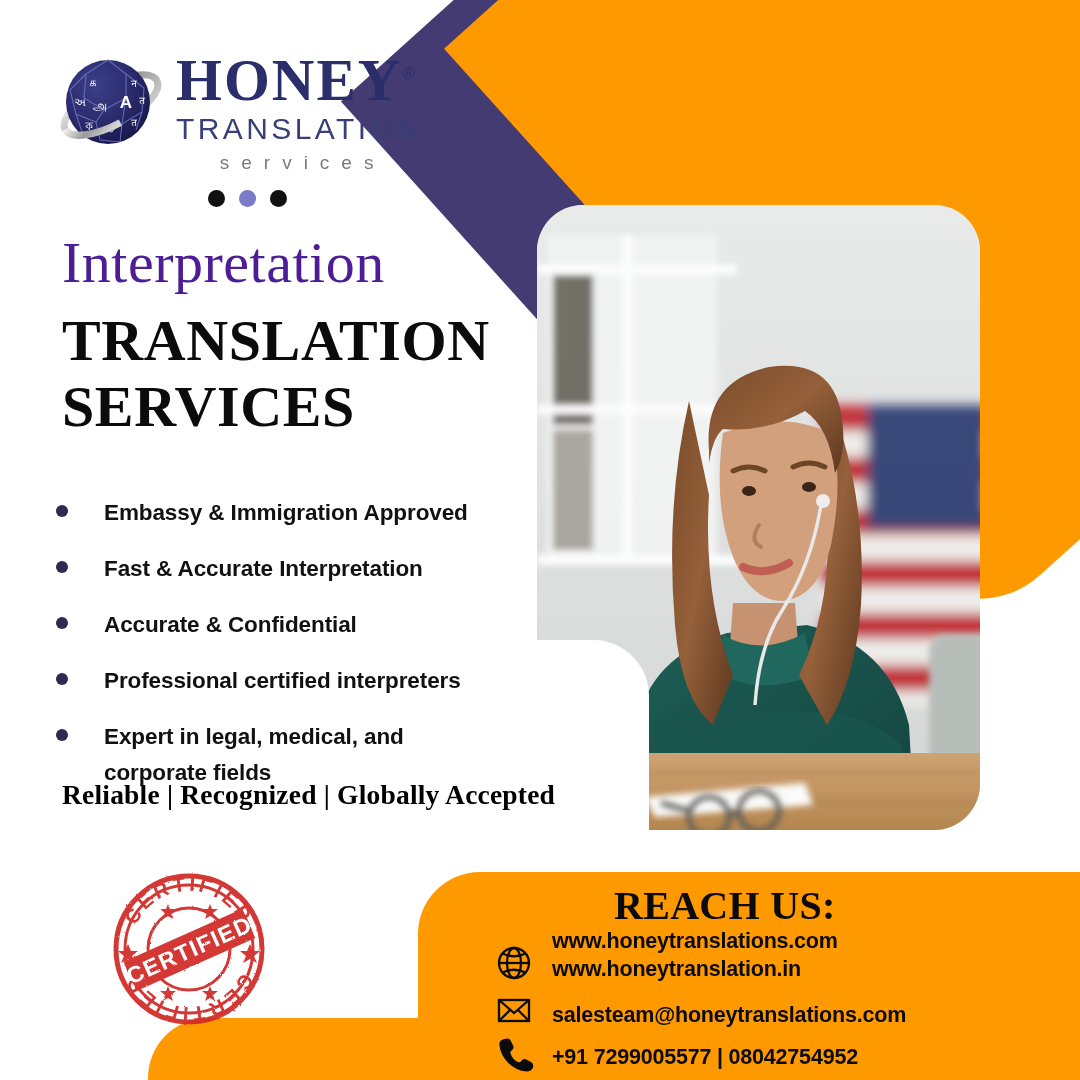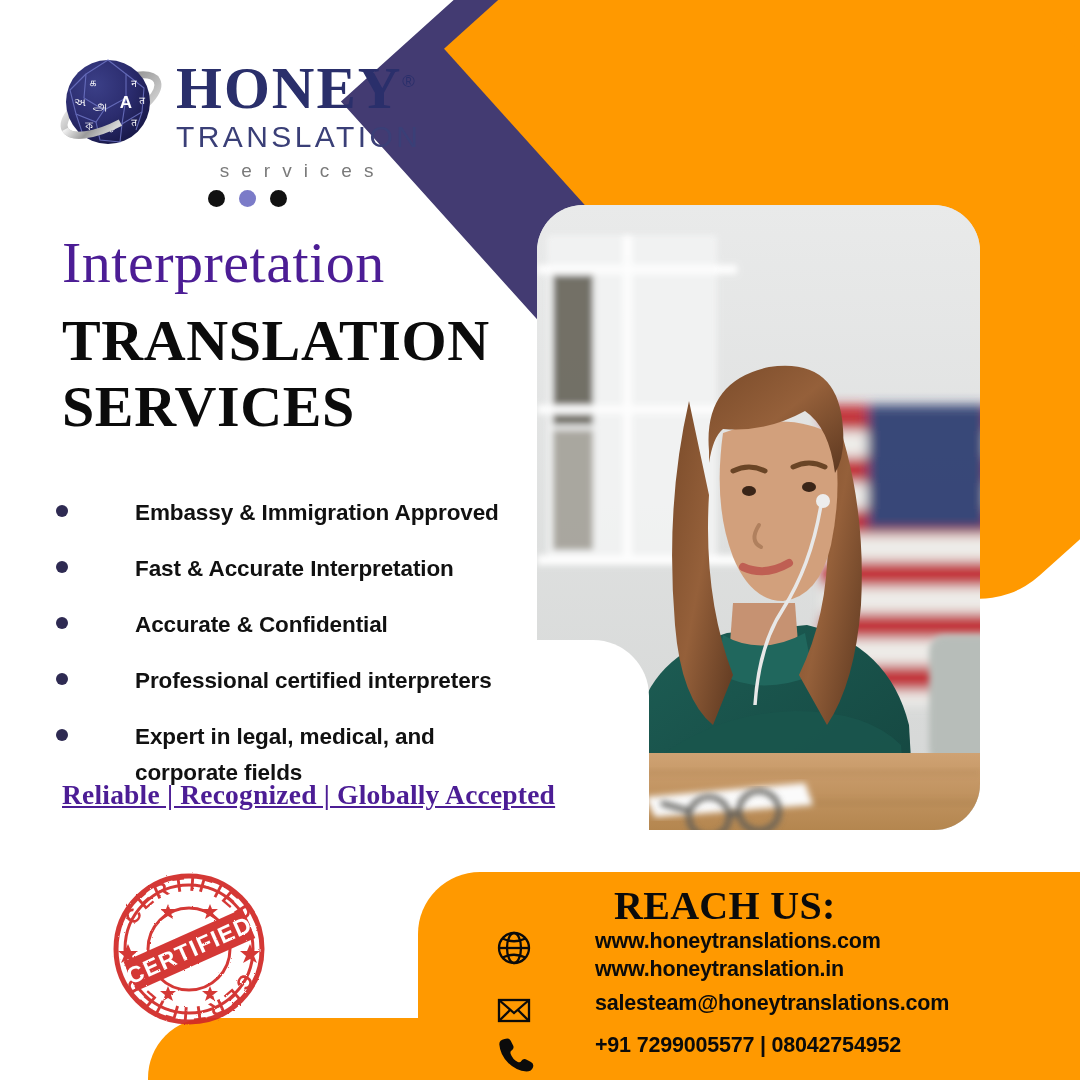--- a/index.html
+++ b/index.html
@@ -53,21 +53,21 @@
     background:#ffffff;
     border-top-left-radius:0;
     border-top-right-radius:56px;
     z-index:4;
   }
   .photo svg{display:block;width:443px;height:625px;}
 
   
   .logo{position:absolute;left:56px;top:50px;z-index:6;display:flex;align-items:flex-start;}
   .globe{width:110px;height:110px;position:relative;flex:0 0 auto;}
-  .logo-text{margin-left:10px;margin-top:10px;}
+  .logo-text{margin-left:10px;margin-top:2px;}
   .logo-honey{
     font-family:"Liberation Serif", serif;
     font-weight:700;font-size:59px;letter-spacing:2px;color:#2a2f6b;line-height:.95;
     position:relative;display:inline-block;
   }
   .logo-reg{
     font-size:17px;vertical-align:super;font-family:"Liberation Sans",sans-serif;
     font-weight:400;letter-spacing:0;color:#2a2f6b;
   }
   .logo-translation{
@@ -89,54 +89,54 @@
     font-size:58px;font-weight:400;color:#4c1d95;letter-spacing:.5px;line-height:1;
   }
   .headline{
     position:absolute;left:62px;top:308px;z-index:6;
     font-family:"Liberation Serif", serif;
     font-weight:700;font-size:58px;line-height:1.14;color:#0b0b0b;letter-spacing:.6px;
   }
 
   
   .bullets{position:absolute;left:56px;top:495px;z-index:6;width:470px;}
-  .bullet-row{display:flex;align-items:flex-start;margin-bottom:20px;gap:31px;}
+  .bullet-row{display:flex;align-items:flex-start;margin-bottom:20px;}
   .bullet-dot{
     width:12px;height:12px;border-radius:50%;background:#2e2a52;
     margin-top:10px;margin-right:36px;flex:0 0 auto;
   }
   .bullet-text{
     font-family:"Liberation Sans", sans-serif;
     font-weight:700;font-size:22.5px;color:#111;line-height:1.6;letter-spacing:-.1px;
   }
 
   .tagline{
     position:absolute;left:62px;top:779px;z-index:6;
     font-family:"Liberation Serif", serif;
-    font-weight:700;font-size:27.5px;color:#4c1d95;letter-spacing:.2px;text-decoration:underline;
+    font-weight:700;font-size:27.5px;color:#000000;letter-spacing:.2px;
   }
 
   
   .stamp{position:absolute;left:108px;top:868px;width:162px;height:162px;z-index:6;}
 
   
   .contact{
     position:absolute;left:418px;top:872px;width:662px;height:208px;
     background:#FF9900;border-top-left-radius:62px;z-index:5;
   }
   .contact-step{
     position:absolute;left:148px;top:1018px;width:290px;height:62px;
     background:#FF9900;border-top-left-radius:60px;z-index:4;
   }
   .reach{
     position:absolute;left:614px;top:882px;z-index:7;
     font-family:"Liberation Serif", serif;
     font-weight:700;font-size:40px;color:#0b0b0b;letter-spacing:.3px;
   }
-  .crow{position:absolute;z-index:7;display:flex;align-items:flex-start;gap:43px;}
+  .crow{position:absolute;z-index:7;display:flex;align-items:flex-end;}
   .cicon{width:40px;height:40px;flex:0 0 auto;margin-right:18px;}
   .ctext{
     font-family:"Liberation Sans", sans-serif;
     font-weight:700;font-size:21.5px;color:#0b0b0b;line-height:1.28;letter-spacing:-.2px;
   }
   .crow-web{left:494px;top:928px;}
   .crow-mail{left:494px;top:990px;}
   .crow-phone{left:494px;top:1032px;}
 </style>
 </head>

